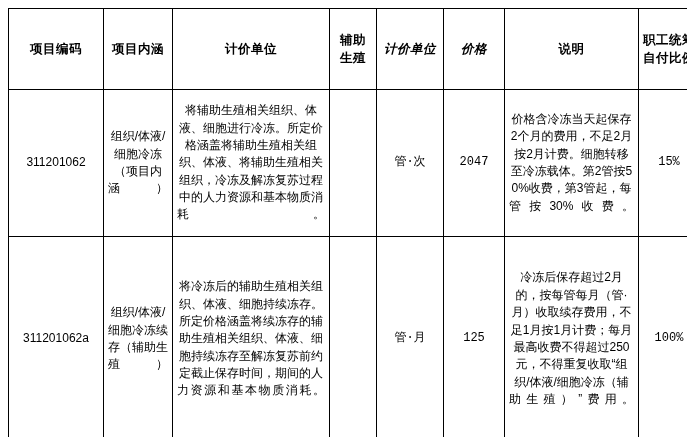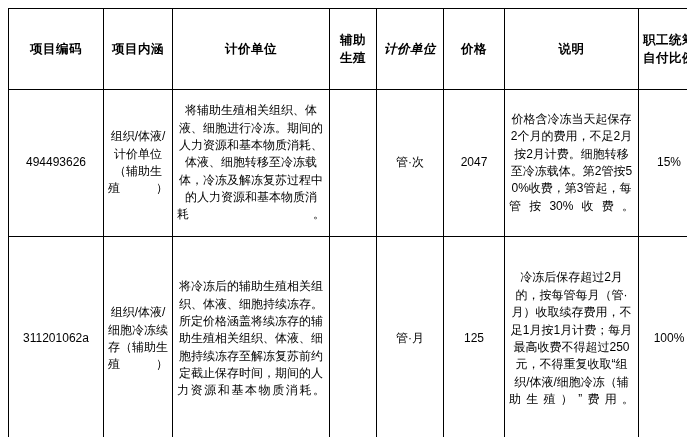--- a/index.html
+++ b/index.html
@@ -40,21 +40,21 @@
     font-weight: bold;
     font-size: 12.5px;
     height: 74px;
     letter-spacing: 0.5px;
   }
   .col-code   { width: 86px; }
   .col-name   { width: 60px; }
   .col-conn   { width: 148px; }
   .col-excl   { width: 38px; }
   .col-unit   { width: 58px; font-style: italic; }
-  .col-price  { width: 52px; }
+  .col-price  { width: 52px; font-style: italic; }
   .col-desc   { width: 125px; }
   .col-emp    { width: 52px; }
 
   td.cell-code { font-size: 12px; }
   td.cell-name,
   td.cell-conn,
   td.cell-desc {
     text-align: justify;
     text-align-last: justify;
   }
@@ -65,21 +65,21 @@
   td.cell-conn {
     padding-left: 7px;
     padding-right: 7px;
   }
   td.cell-desc {
     padding-left: 7px;
     padding-right: 7px;
   }
   tbody tr.row-1 td { height: 140px; }
   tbody tr.row-2 td { height: 198px; }
-  td.cell-unit, td.cell-price, td.cell-emp, td.cell-res { font-size: 12px; }
+  td.cell-unit, td.cell-price, td.cell-emp, td.cell-res { font-size: 12px; font-family: Liberation Mono, monospace; }
 </style>
 </head>
 <body>
 
 <div class="sheet">
   <table class="price-table">
     <thead>
       <tr>
         <th class="col-code">项目编码</th>
         <th class="col-name">项目内涵</th>
@@ -87,23 +87,23 @@
         <th class="col-excl">辅助生殖</th>
         <th class="col-unit">计价单位</th>
         <th class="col-price">价格</th>
         <th class="col-desc">说明</th>
         <th class="col-emp">职工统筹自付比例</th>
 
       </tr>
     </thead>
     <tbody>
       <tr class="row-1">
-        <td class="cell-code">494493626</td>
-        <td class="cell-name">组织/体液/计价单位（辅助生殖）</td>
-        <td class="cell-conn">将辅助生殖相关组织、体液、细胞进行冷冻。期间的人力资源和基本物质消耗、体液、细胞转移至冷冻载体，冷冻及解冻复苏过程中的人力资源和基本物质消耗。</td>
+        <td class="cell-code">311201062</td>
+        <td class="cell-name">组织/体液/细胞冷冻（项目内涵）</td>
+        <td class="cell-conn">将辅助生殖相关组织、体液、细胞进行冷冻。所定价格涵盖将辅助生殖相关组织、体液、将辅助生殖相关组织，冷冻及解冻复苏过程中的人力资源和基本物质消耗。</td>
         <td class="cell-excl"></td>
         <td class="cell-unit">管·次</td>
         <td class="cell-price">2047</td>
         <td class="cell-desc">价格含冷冻当天起保存2个月的费用，不足2月按2月计费。细胞转移至冷冻载体。第2管按50%收费，第3管起，每管按30%收费。</td>
         <td class="cell-emp">15%</td>
 
       </tr>
       <tr class="row-2">
         <td class="cell-code">311201062a</td>
         <td class="cell-name">组织/体液/细胞冷冻续存（辅助生殖）</td>

